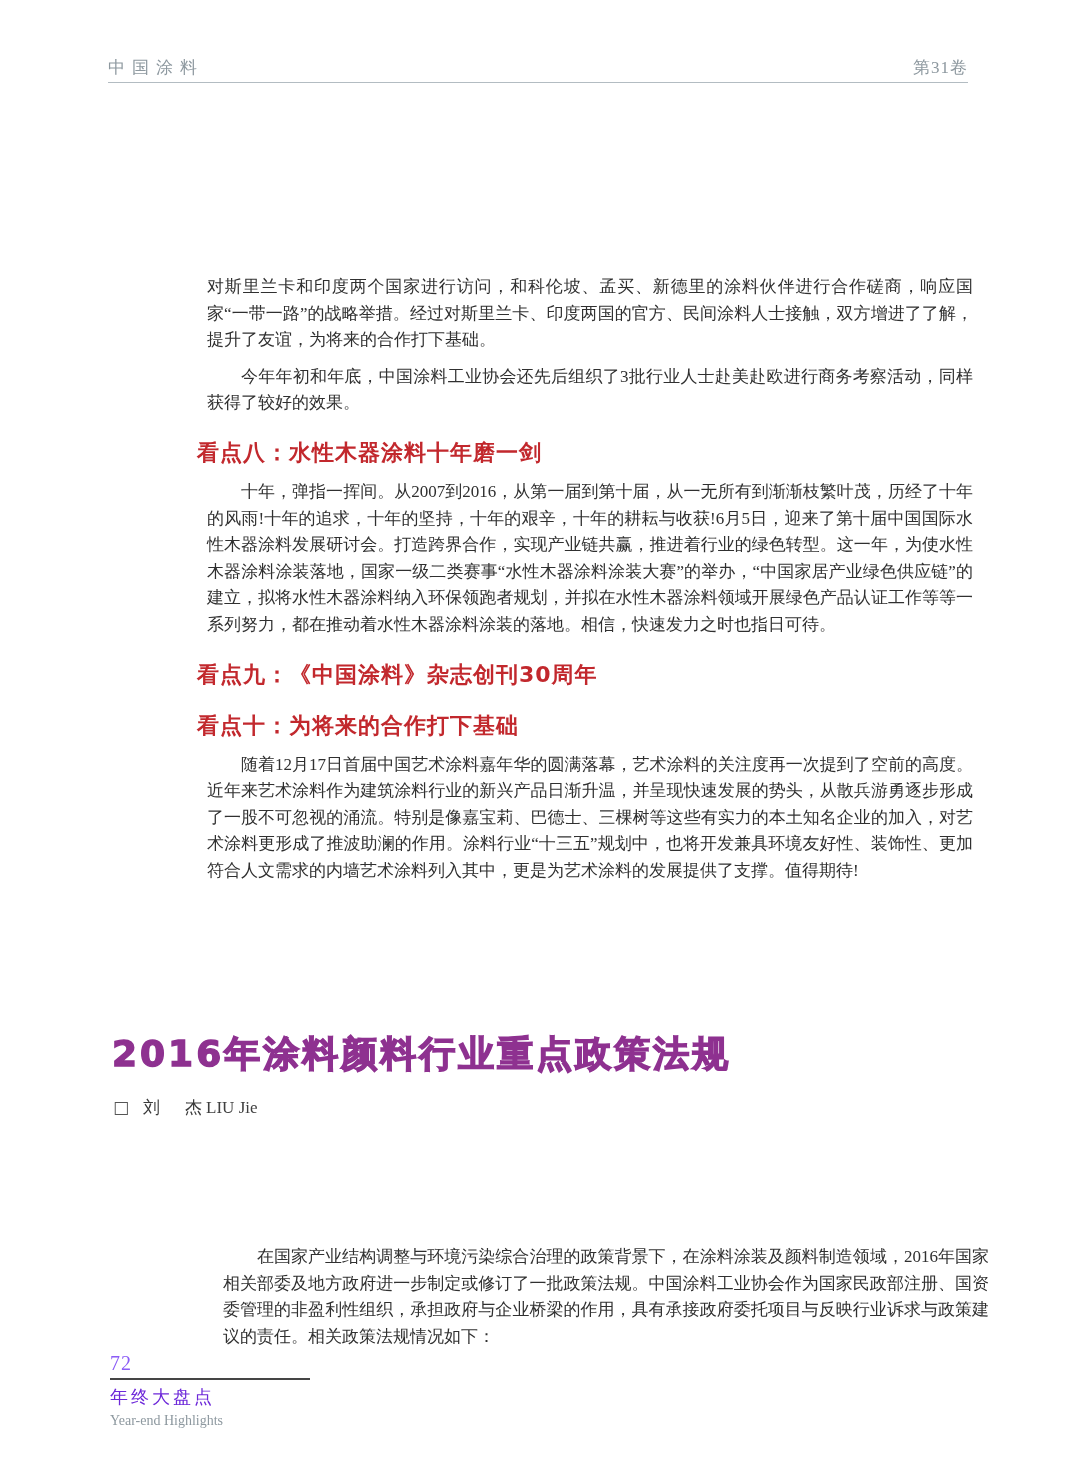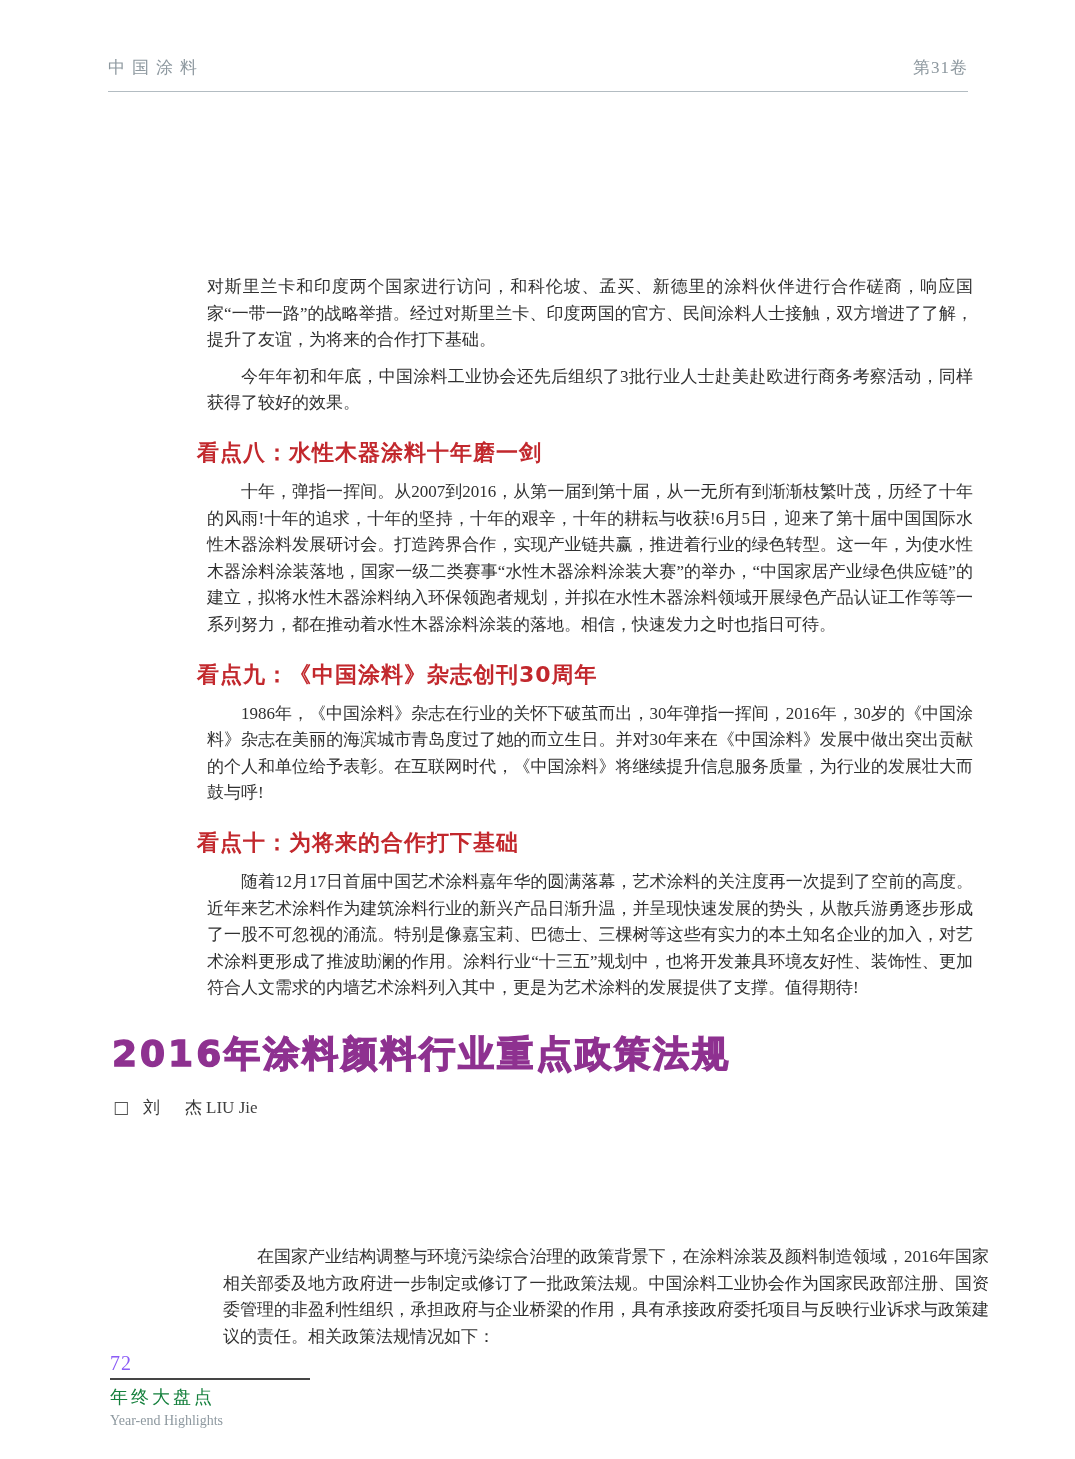--- a/index.html
+++ b/index.html
@@ -9,21 +9,21 @@
     margin:0 auto;
     background:#ffffff;
     font-family:"Liberation Serif","DejaVu Serif",serif;
     color:#333333;
     overflow:hidden;
   }
   
   .running-head{
     position:absolute;top:56px;left:108px;right:107px;
     display:flex;justify-content:space-between;align-items:flex-end;
-    padding-bottom:12px;
+    padding-bottom:3px;
     border-bottom:1px solid #b3bcc2;
     color:#8d989f;font-size:17px;
   }
   .running-head .journal{letter-spacing:7px;}
   .running-head .volume{letter-spacing:1px;}
 
   
   .article1{
     position:absolute;top:264px;left:197px;width:786px;
   }
@@ -75,21 +75,21 @@
   }
   .footer .page-num{
     font-size:20px;color:#8b5cf6;letter-spacing:1px;
   }
   .footer .footer-rule{
     width:200px;height:0;
     border-top:2px solid #454545;
     margin:3px 0 5px 0;
   }
   .footer .series-cn{
-    font-size:18px;color:#15803d;letter-spacing:3px;line-height:24px;
+    font-size:18px;color:#6d28d9;letter-spacing:3px;line-height:24px;
   }
   .footer .series-en{
     font-size:14px;color:#8d989f;line-height:24px;
     font-family:"Liberation Serif","DejaVu Serif",serif;
   }
 </style>
 </head>
 <body>
 
 <div class="page">
@@ -98,21 +98,20 @@
     <span class="journal">中国涂料</span>
     <span class="volume">第31卷</span>
   </div>
 
   <div class="article1">
     <p class="para">对斯里兰卡和印度两个国家进行访问，和科伦坡、孟买、新德里的涂料伙伴进行合作磋商，响应国家“一带一路”的战略举措。经过对斯里兰卡、印度两国的官方、民间涂料人士接触，双方增进了了解，提升了友谊，为将来的合作打下基础。</p>
     <p class="para indent">今年年初和年底，中国涂料工业协会还先后组织了3批行业人士赴美赴欧进行商务考察活动，同样获得了较好的效果。</p>
     <div class="section-heading">看点八：水性木器涂料十年磨一剑</div>
     <p class="para indent">十年，弹指一挥间。从2007到2016，从第一届到第十届，从一无所有到渐渐枝繁叶茂，历经了十年的风雨!十年的追求，十年的坚持，十年的艰辛，十年的耕耘与收获!6月5日，迎来了第十届中国国际水性木器涂料发展研讨会。打造跨界合作，实现产业链共赢，推进着行业的绿色转型。这一年，为使水性木器涂料涂装落地，国家一级二类赛事“水性木器涂料涂装大赛”的举办，“中国家居产业绿色供应链”的建立，拟将水性木器涂料纳入环保领跑者规划，并拟在水性木器涂料领域开展绿色产品认证工作等等一系列努力，都在推动着水性木器涂料涂装的落地。相信，快速发力之时也指日可待。</p>
     <div class="section-heading">看点九：《中国涂料》杂志创刊30周年</div>
-    <p class="para indent">1986年，《中国涂料》杂志在行业的关怀下破茧而出，30年弹指一挥间，2016年，30岁的《中国涂料》杂志在美丽的海滨城市青岛度过了她的而立生日。并对30年来在《中国涂料》发展中做出突出贡献的个人和单位给予表彰。在互联网时代，《中国涂料》将继续提升信息服务质量，为行业的发展壮大而鼓与呼!</p>
     <div class="section-heading">看点十：为将来的合作打下基础</div>
     <p class="para indent">随着12月17日首届中国艺术涂料嘉年华的圆满落幕，艺术涂料的关注度再一次提到了空前的高度。近年来艺术涂料作为建筑涂料行业的新兴产品日渐升温，并呈现快速发展的势头，从散兵游勇逐步形成了一股不可忽视的涌流。特别是像嘉宝莉、巴德士、三棵树等这些有实力的本土知名企业的加入，对艺术涂料更形成了推波助澜的作用。涂料行业“十三五”规划中，也将开发兼具环境友好性、装饰性、更加符合人文需求的内墙艺术涂料列入其中，更是为艺术涂料的发展提供了支撑。值得期待!</p>
   </div>
 
   <div class="article2-title">2016年涂料颜料行业重点政策法规</div>
 
   <div class="author-line">
     <span class="marker">□</span>
     <span class="name-cn">刘　杰</span>
     <span class="name-en">LIU Jie</span>

